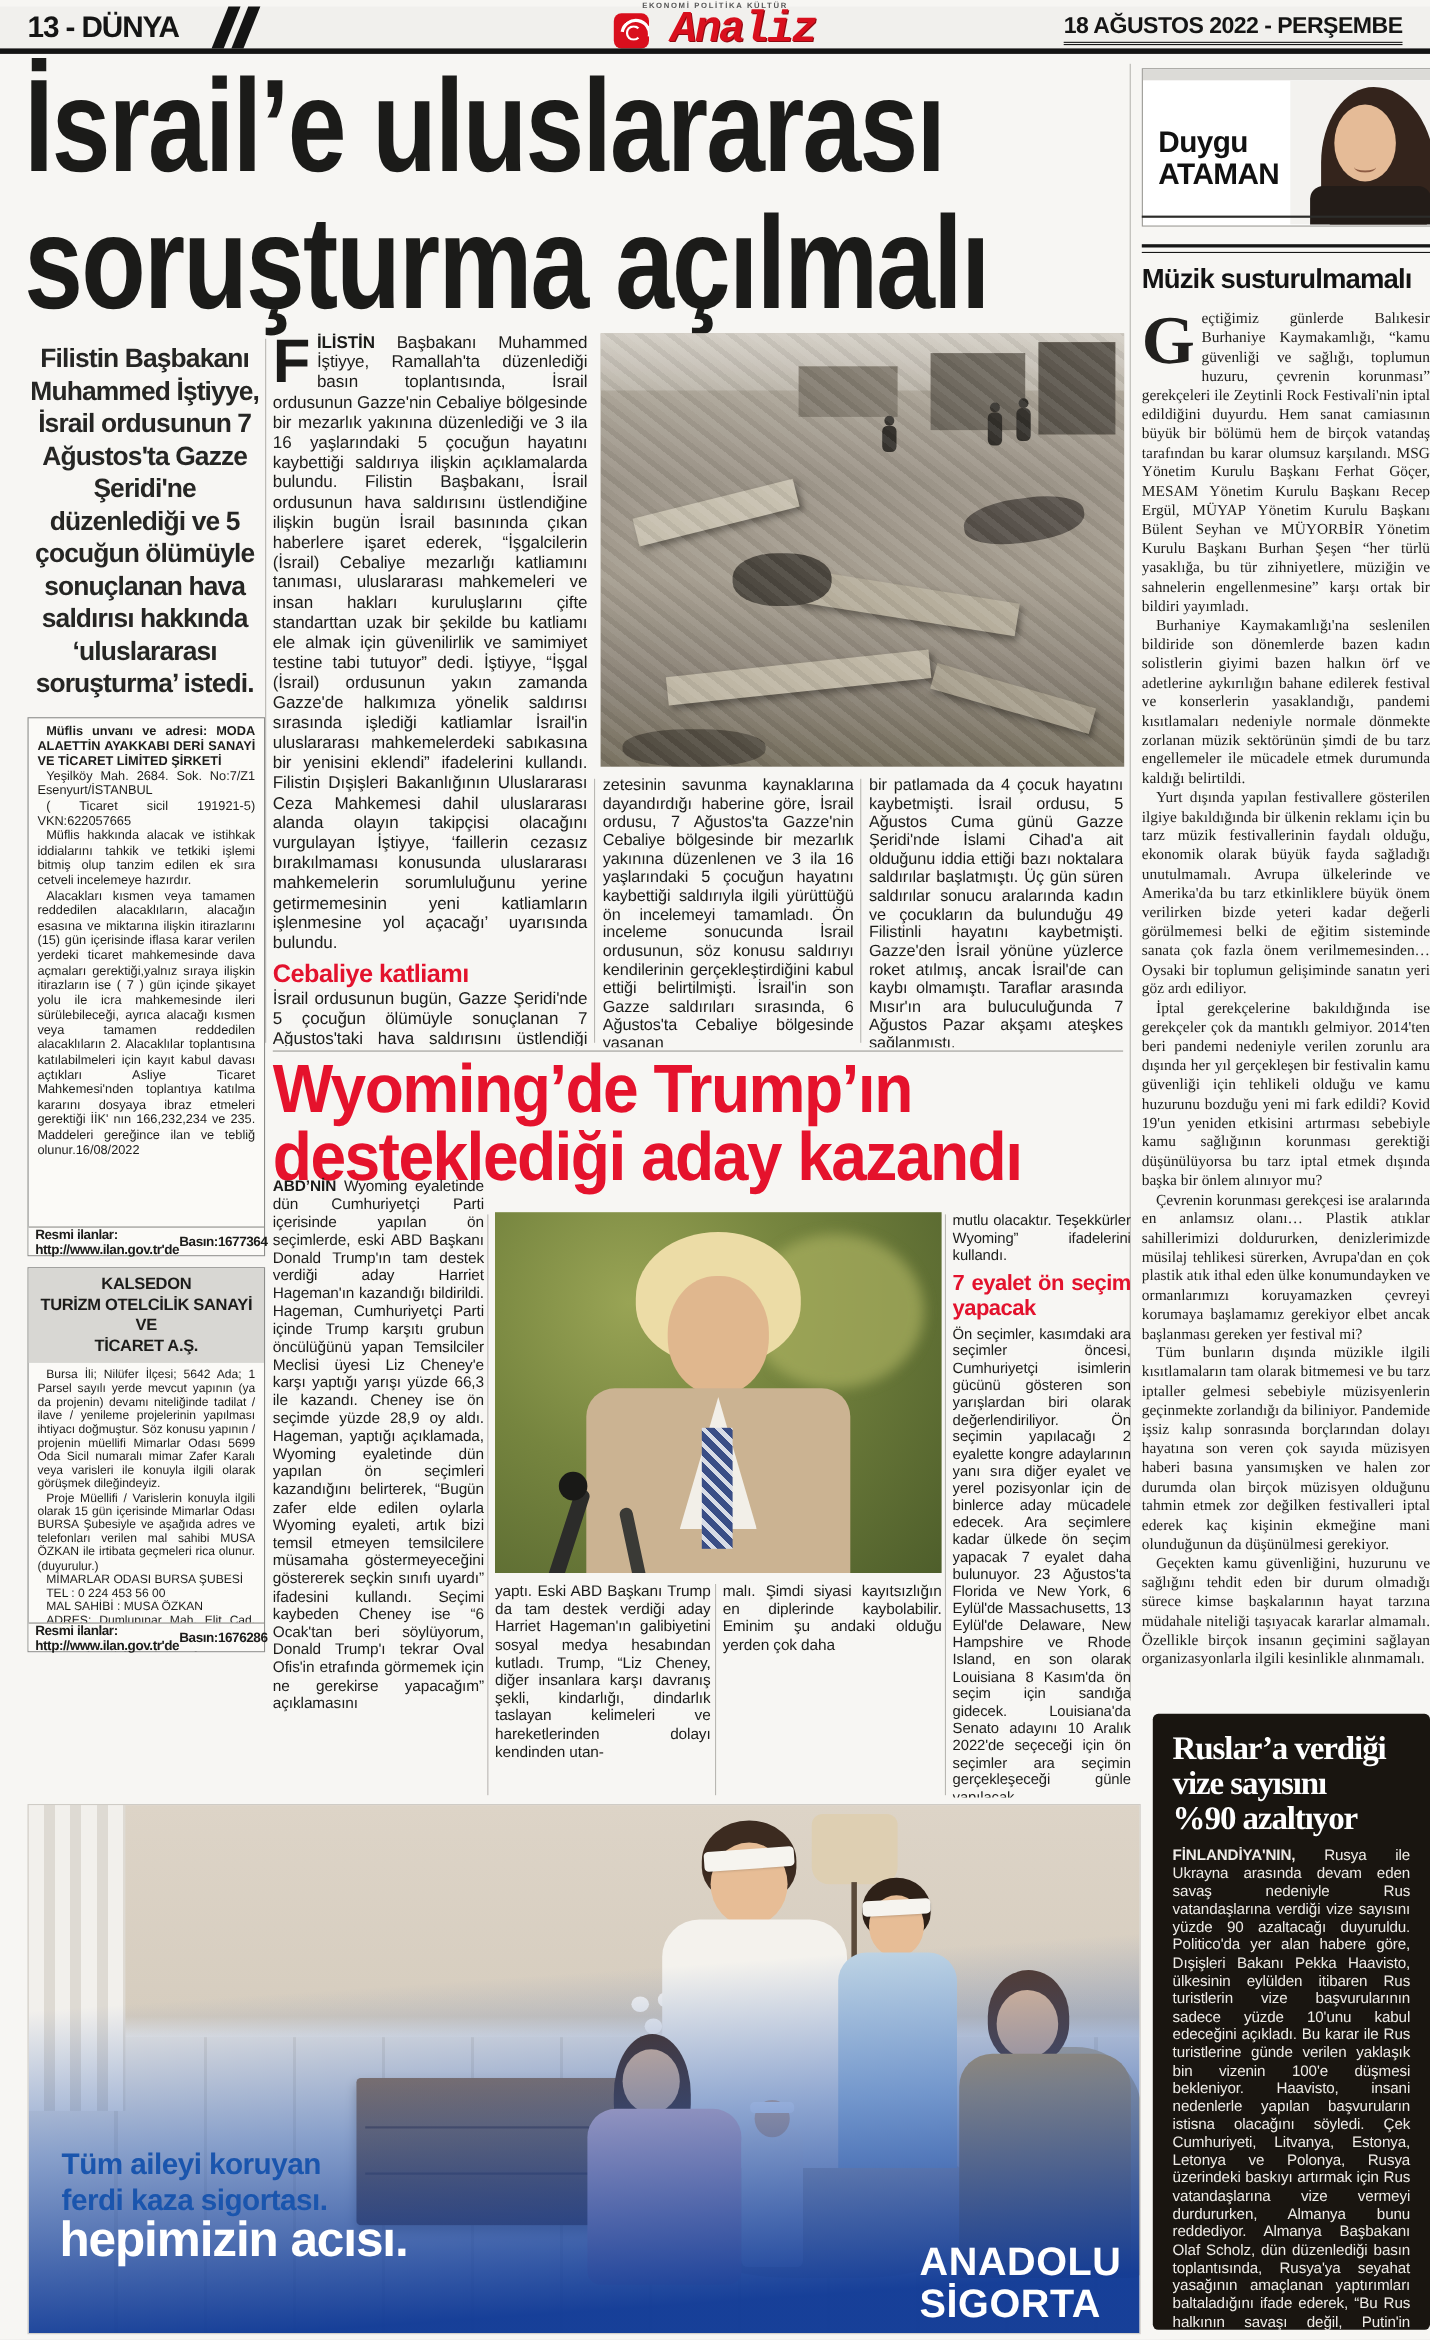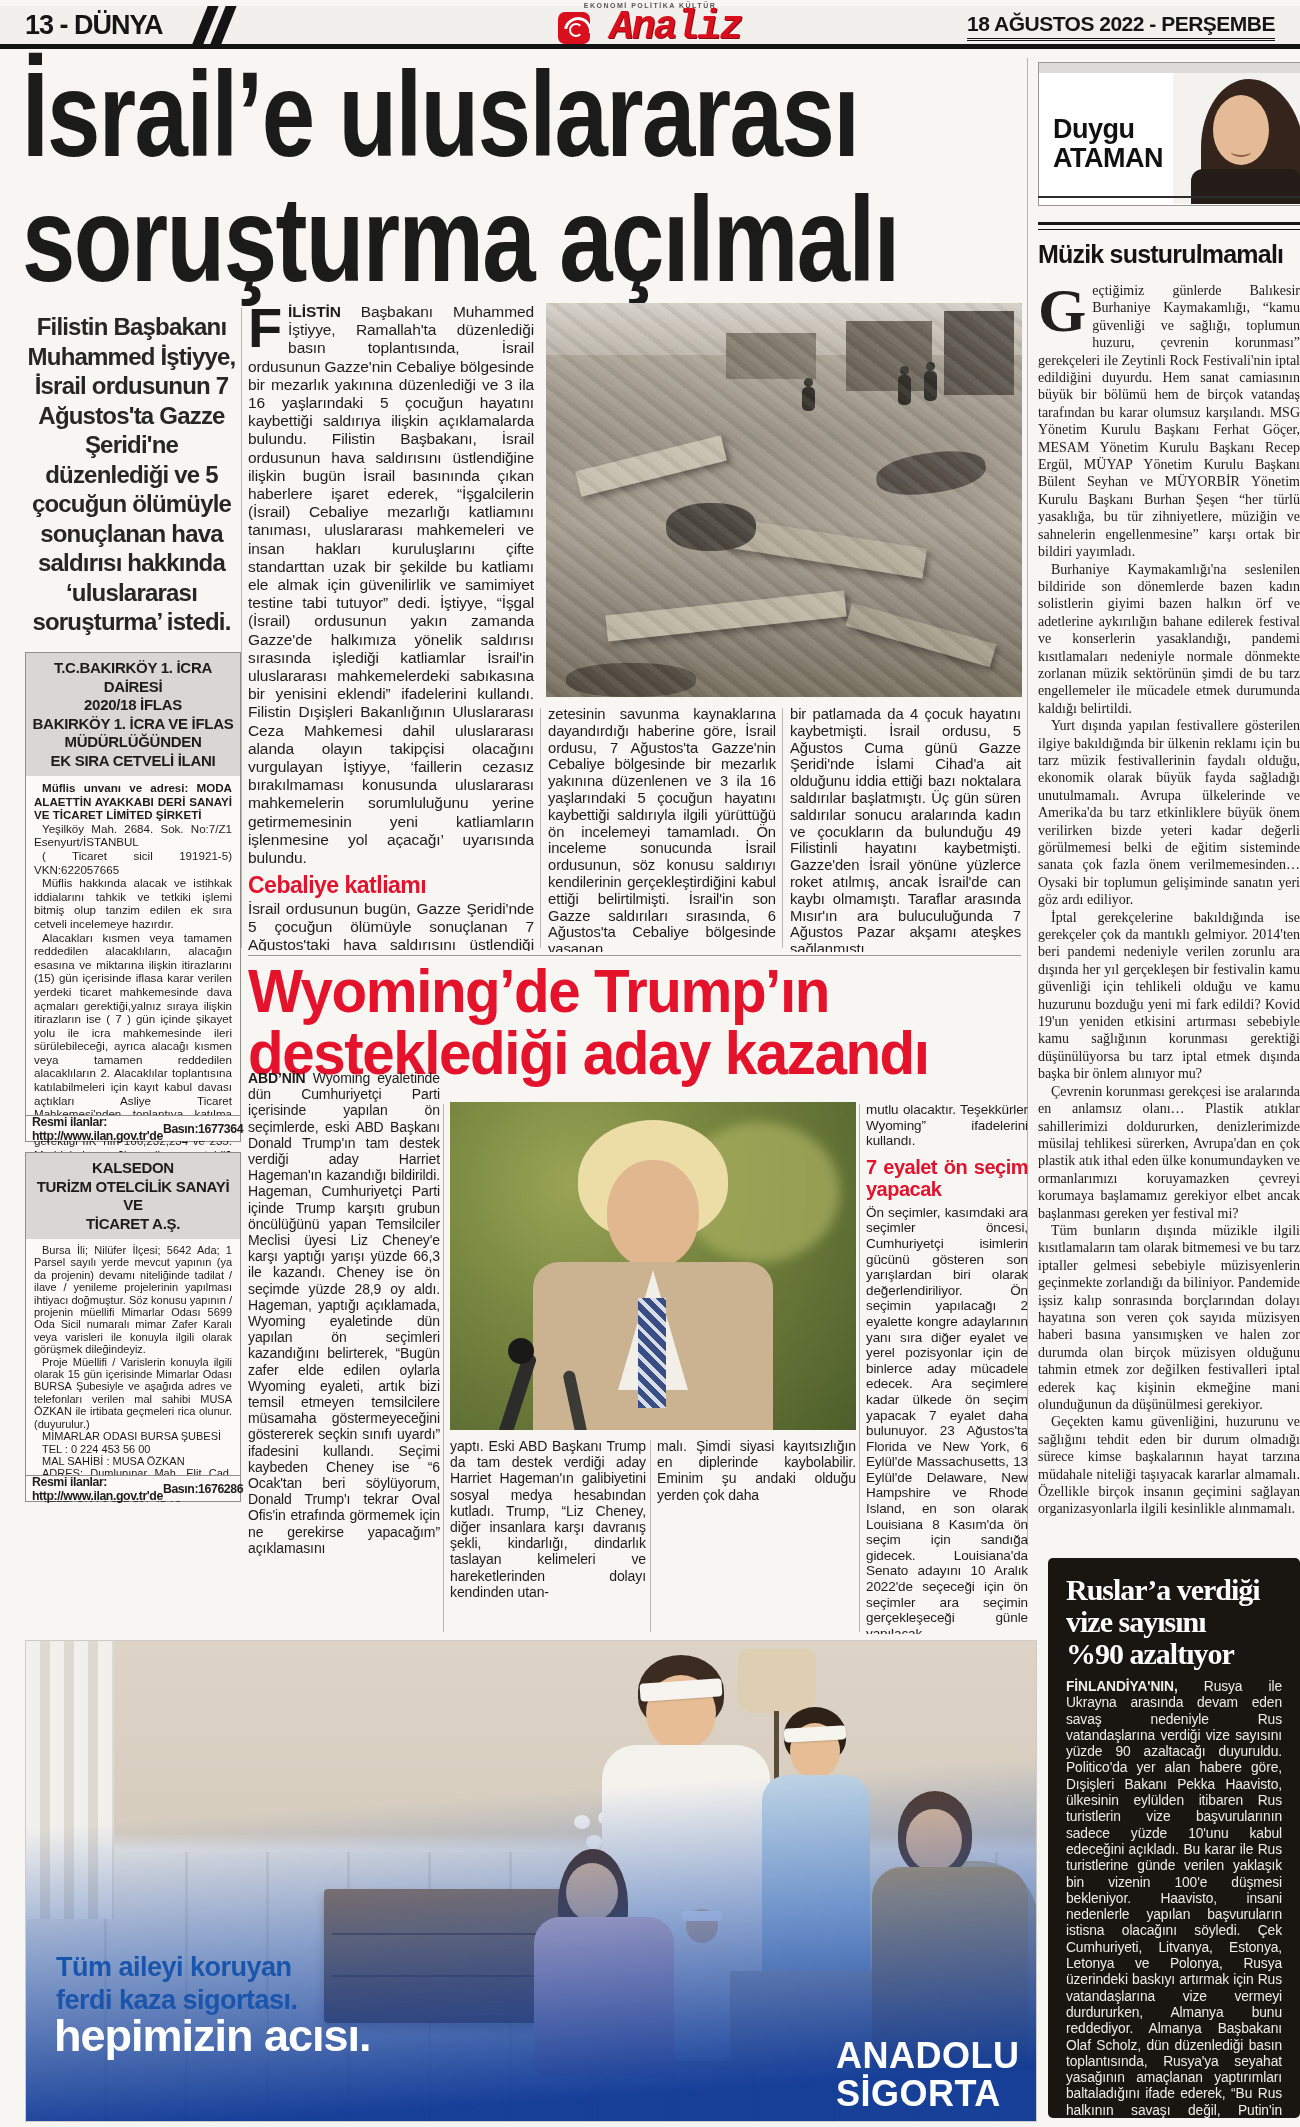--- a/index.html
+++ b/index.html
@@ -237,27 +237,20 @@
     <div class="gz-fig gz-f1"></div>
       <div class="gz-fig gz-f2"></div>
       <div class="gz-fig gz-f3"></div>
     <div class="gz-tex"></div>
   </div>
 
   <div class="abs colC jtext">zetesinin savunma kaynaklarına dayandırdığı haberine göre, İsrail ordusu, 7 Ağustos'ta Gazze'nin Cebaliye bölgesinde bir mezarlık yakınına düzenlenen ve 3 ila 16 yaşlarındaki 5 çocuğun hayatını kaybettiği saldırıyla ilgili yürüttüğü ön incelemeyi tamamladı. Ön inceleme sonucunda İsrail ordusunun, söz konusu saldırıyı kendilerinin gerçekleştirdiğini kabul ettiği belirtilmişti. İsrail'in son Gazze saldırıları sırasında, 6 Ağustos'ta Cebaliye bölgesinde yaşanan</div>
   <div class="abs colD jtext">bir patlamada da 4 çocuk hayatını kaybetmişti. İsrail ordusu, 5 Ağustos Cuma günü Gazze Şeridi'nde İslami Cihad'a ait olduğunu iddia ettiği bazı noktalara saldırılar başlatmıştı. Üç gün süren saldırılar sonucu aralarında kadın ve çocukların da bulunduğu 49 Filistinli hayatını kaybetmişti. Gazze'den İsrail yönüne yüzlerce roket atılmış, ancak İsrail'de can kaybı olmamıştı. Taraflar arasında Mısır'ın ara buluculuğunda 7 Ağustos Pazar akşamı ateşkes sağlanmıştı.</div>
 
   <div class="abs legal legal1">
-    <div class="legal-head">
-        <p>T.C.BAKIRKÖY 1. İCRA DAİRESİ</p>
-        <p>2020/18 İFLAS</p>
-        <p>BAKIRKÖY 1. İCRA VE İFLAS</p>
-        <p>MÜDÜRLÜĞÜNDEN</p>
-        <p>EK SIRA CETVELİ İLANI</p>
-      </div>
     <div class="legal-body">
       <p class="bold-intro">Müflis unvanı ve adresi: MODA ALAETTİN AYAKKABI DERİ SANAYİ VE TİCARET LİMİTED ŞİRKETİ</p>
       <span><p>Yeşilköy Mah. 2684. Sok. No:7/Z1 Esenyurt/İSTANBUL</p><p>( Ticaret sicil 191921-5) VKN:622057665</p><p>Müflis hakkında alacak ve istihkak iddialarını tahkik ve tetkiki işlemi bitmiş olup tanzim edilen ek sıra cetveli incelemeye hazırdır.</p><p>Alacakları kısmen veya tamamen reddedilen alacaklıların, alacağın esasına ve miktarına ilişkin itirazlarını (15) gün içerisinde iflasa karar verilen yerdeki ticaret mahkemesinde dava açmaları gerektiği,yalnız sıraya ilişkin itirazların ise ( 7 ) gün içinde şikayet yolu ile icra mahkemesinde ileri sürülebileceği, ayrıca alacağı kısmen veya tamamen reddedilen alacaklıların 2. Alacaklılar toplantısına katılabilmeleri için kayıt kabul davası açtıkları Asliye Ticaret Mahkemesi'nden toplantıya katılma kararını dosyaya ibraz etmeleri gerektiği İİK' nın 166,232,234 ve 235. Maddeleri gereğince ilan ve tebliğ olunur.16/08/2022</p></span>
     </div>
     <div class="legal-foot">
       <span>Resmi ilanlar: http://www.ilan.gov.tr'de</span>
       <span>Basın:1677364</span>
     </div>
   </div>
 

